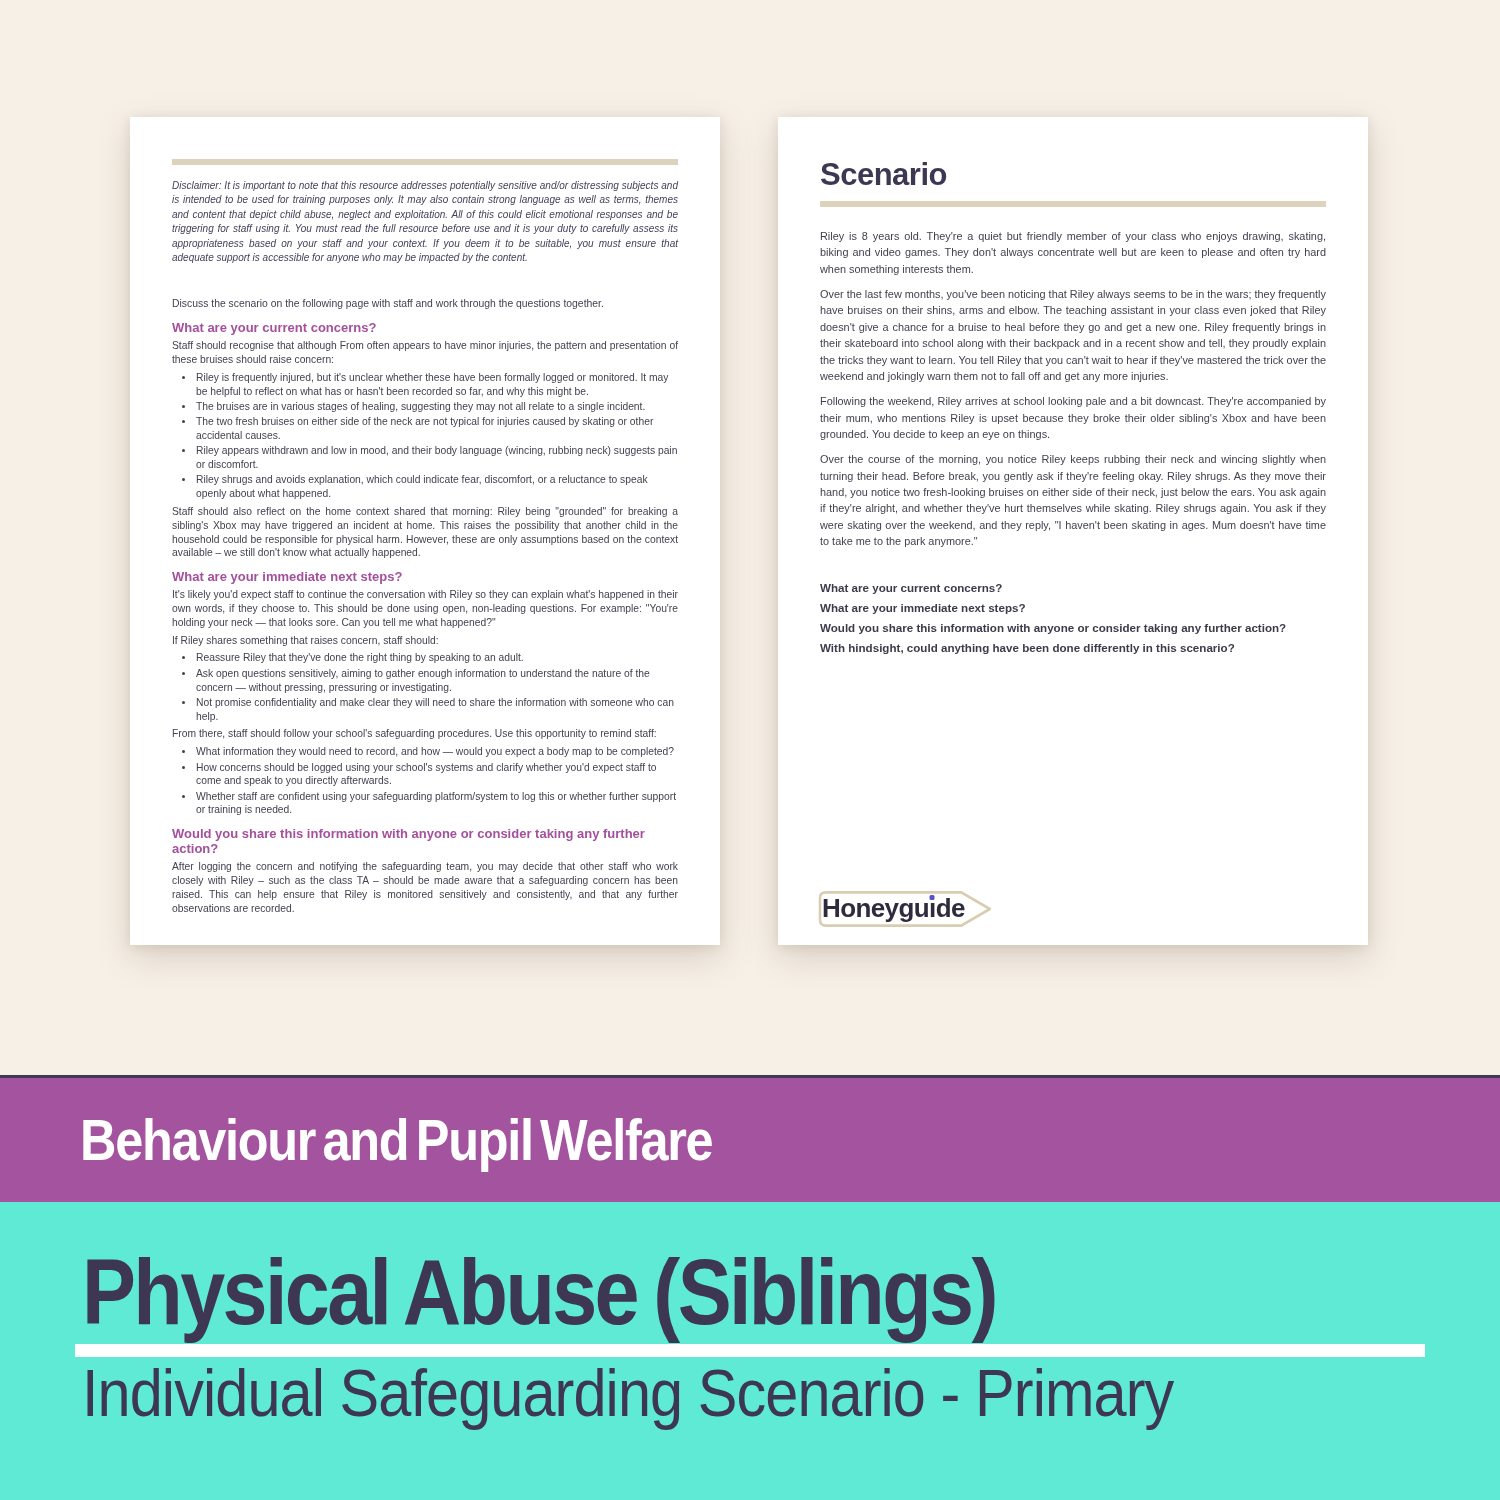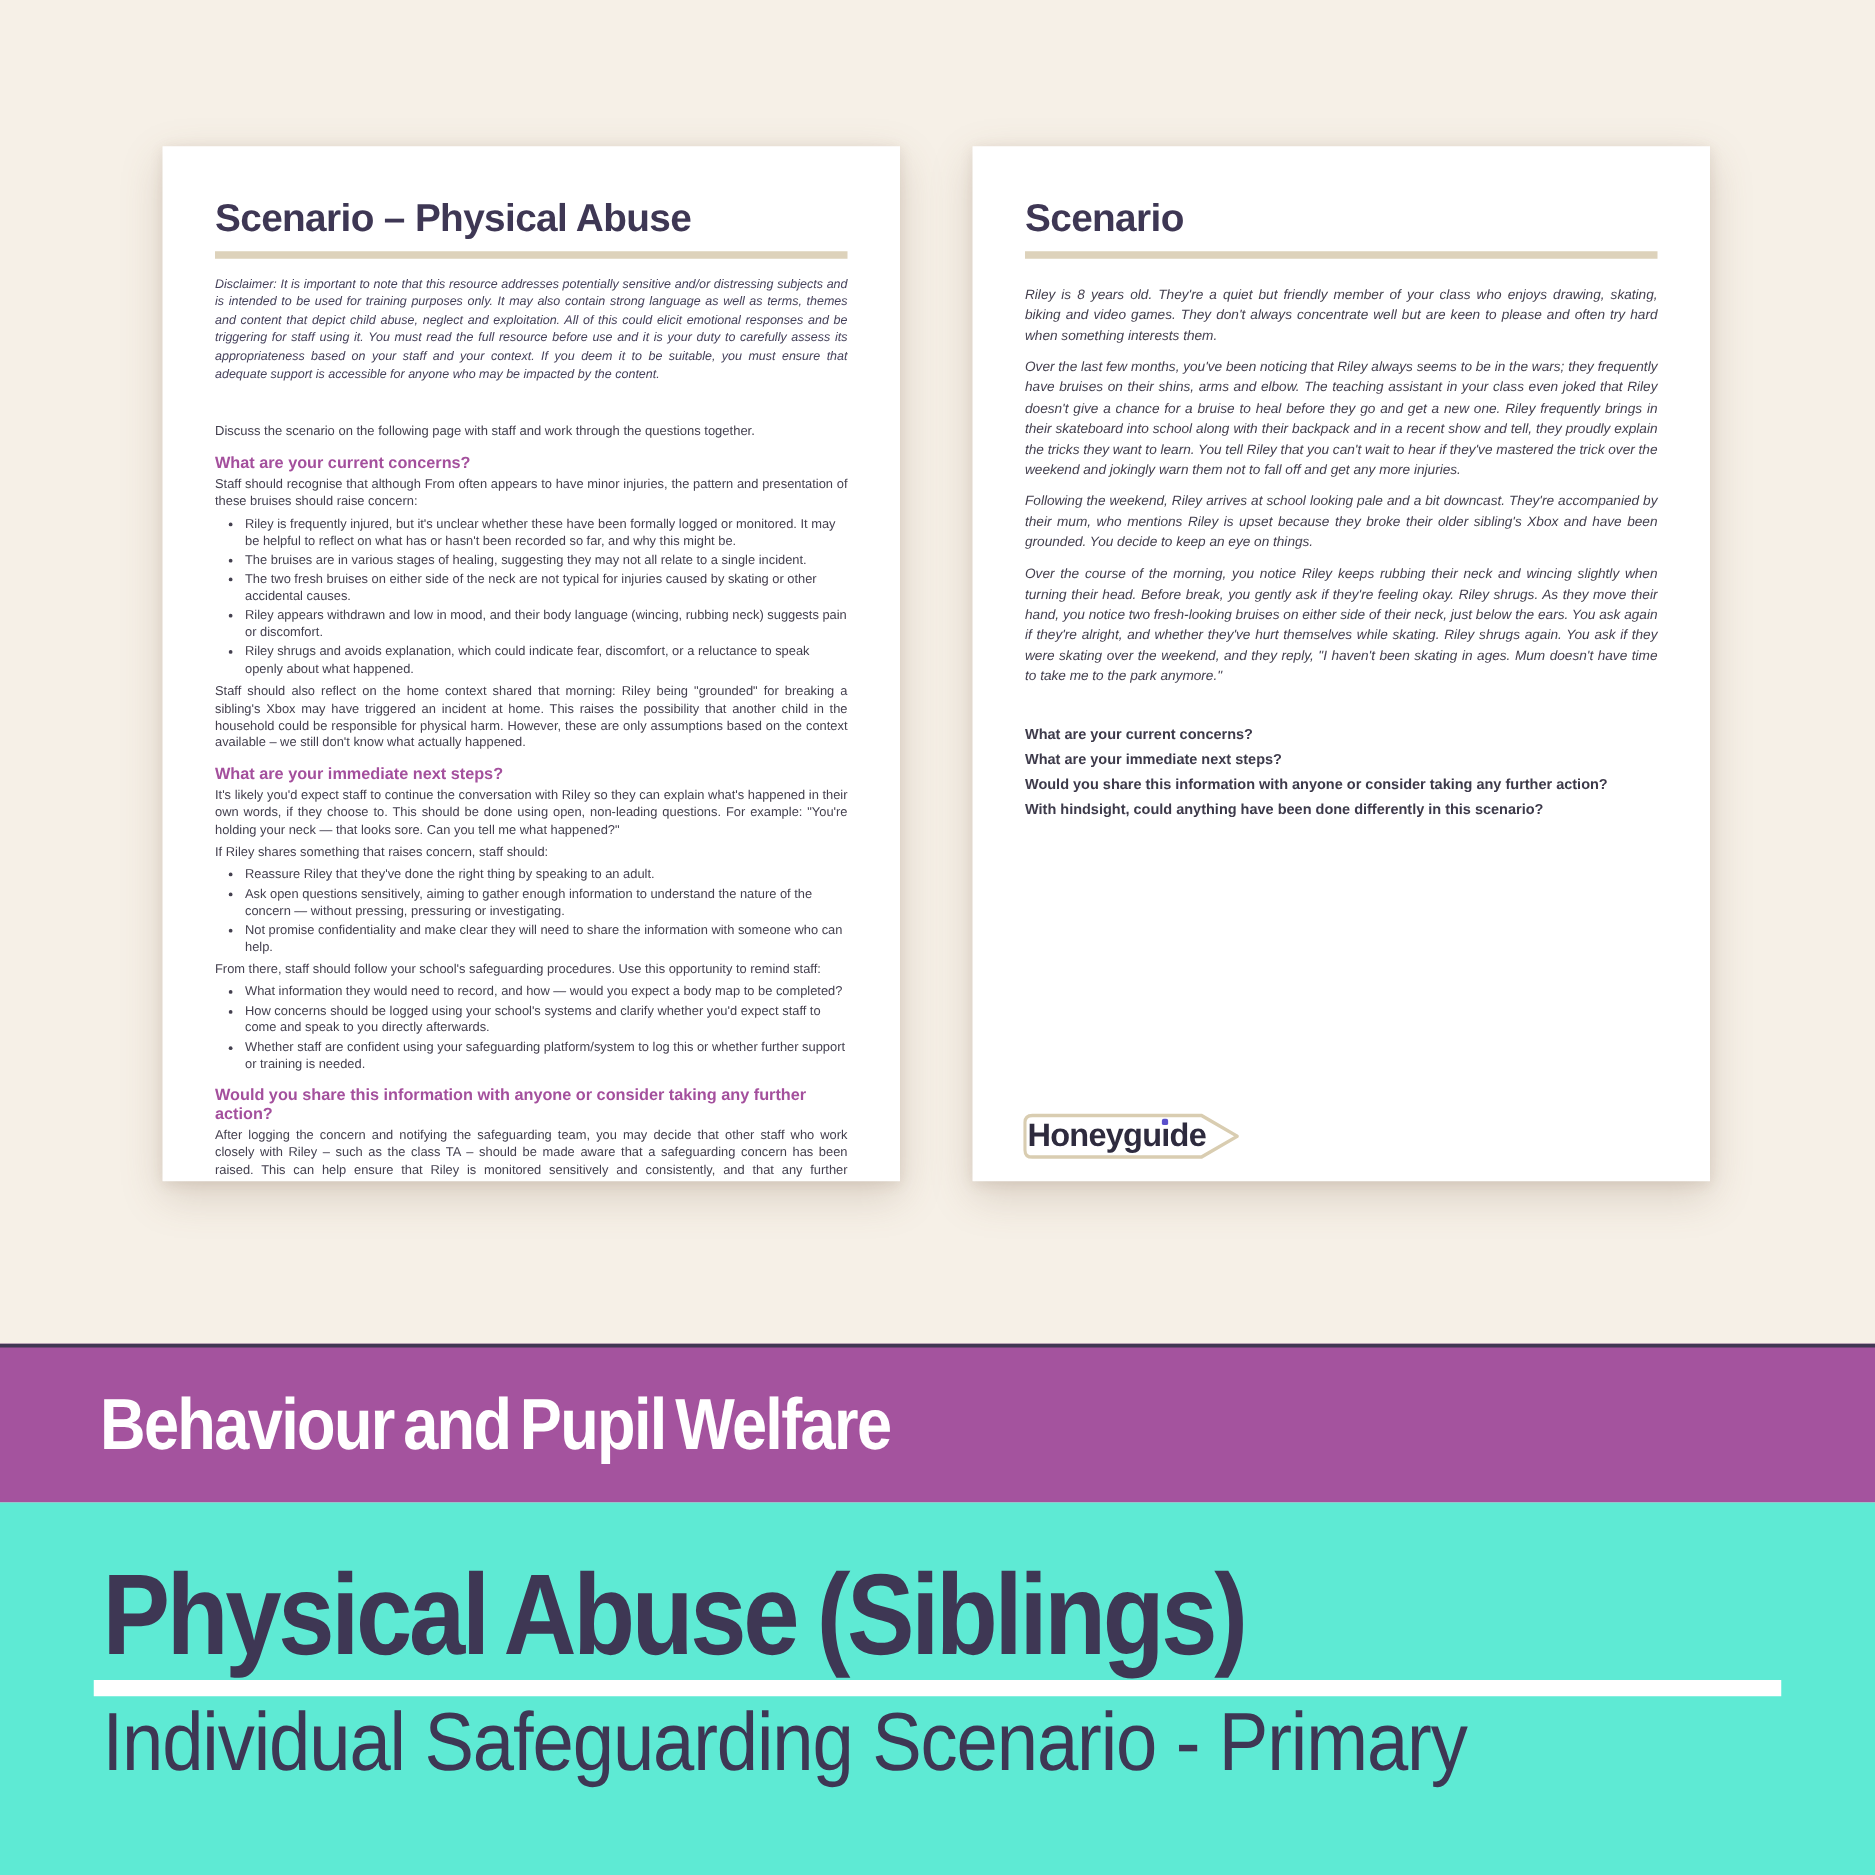--- a/index.html
+++ b/index.html
@@ -16,21 +16,21 @@
   }
   .page-title{margin:0 0 6px 0;font-size:31px;font-weight:bold;color:#3e3754;letter-spacing:-0.5px;}
   .title-rule{height:6px;background:#ddd2bb;margin:2px 0 12px 0;flex:0 0 auto;}
   .disclaimer{margin:2px 0 16px 0;font-style:italic;font-size:10px;line-height:1.44;text-align:justify;color:#45415a;}
   .intro{margin:16px 0 0 0;font-size:10.4px;line-height:1.34;color:#44404f;}
   .sec-heading{margin:9px 0 3px 0;font-size:13px;font-weight:bold;color:#a4509d;}
   .body-p{margin:4px 0;font-size:10.3px;line-height:1.34;text-align:justify;color:#44404f;}
   .body-ul{margin:4px 0;padding-left:23px;}
   .body-ul li{font-size:10.3px;line-height:1.34;color:#44404f;margin:1.5px 0;padding-left:1px;}
   
-  .scen-p{margin:9px 0;font-size:10.9px;line-height:1.5;text-align:justify;color:#44404f;font-style:italic;}
+  .scen-p{margin:9px 0;font-size:10.9px;line-height:1.5;text-align:justify;color:#44404f;}
   .questions{margin-top:16px;}
   .question{margin:7px 0;font-size:11.6px;font-weight:bold;color:#3d3a4a;}
   
   .logo{position:relative;margin-top:auto;width:max-content;flex:0 0 auto;padding:2px 4px 3px 2px;}
   .logo-chevron{position:absolute;left:-3px;top:-2px;width:calc(100% + 30px);height:calc(100% + 4px);}
   .logo-text{position:relative;z-index:1;font-size:26px;font-weight:bold;color:#2e2b3e;letter-spacing:-0.6px;}
   .i-wrap{position:relative;display:inline-block;}
   .i-dot{position:absolute;top:2px;left:50%;transform:translateX(-50%);width:5px;height:5px;border-radius:1.5px;background:#5a50cc;}
   
   .banner{
@@ -54,21 +54,20 @@
   }
 </style>
 </head>
 <body>
 
 <div class="canvas">
 
   <section class="pages">
 
     <article class="doc-page">
-      <h1 class="page-title">Scenario – Physical Abuse</h1>
       <div class="title-rule"></div>
       <p class="disclaimer">Disclaimer: It is important to note that this resource addresses potentially sensitive and/or distressing subjects and is intended to be used for training purposes only. It may also contain strong language as well as terms, themes and content that depict child abuse, neglect and exploitation. All of this could elicit emotional responses and be triggering for staff using it. You must read the full resource before use and it is your duty to carefully assess its appropriateness based on your staff and your context. If you deem it to be suitable, you must ensure that adequate support is accessible for anyone who may be impacted by the content.</p>
       <p class="intro">Discuss the scenario on the following page with staff and work through the questions together.</p>
       <div id="left-sections">
           <h3 class="sec-heading">What are your current concerns?</h3>
           <p class="body-p">Staff should recognise that although From often appears to have minor injuries, the pattern and presentation of these bruises should raise concern:</p>
           <ul class="body-ul">
             <li>Riley is frequently injured, but it's unclear whether these have been formally logged or monitored. It may be helpful to reflect on what has or hasn't been recorded so far, and why this might be.</li>
             <li>The bruises are in various stages of healing, suggesting they may not all relate to a single incident.</li>
             <li>The two fresh bruises on either side of the neck are not typical for injuries caused by skating or other accidental causes.</li>

